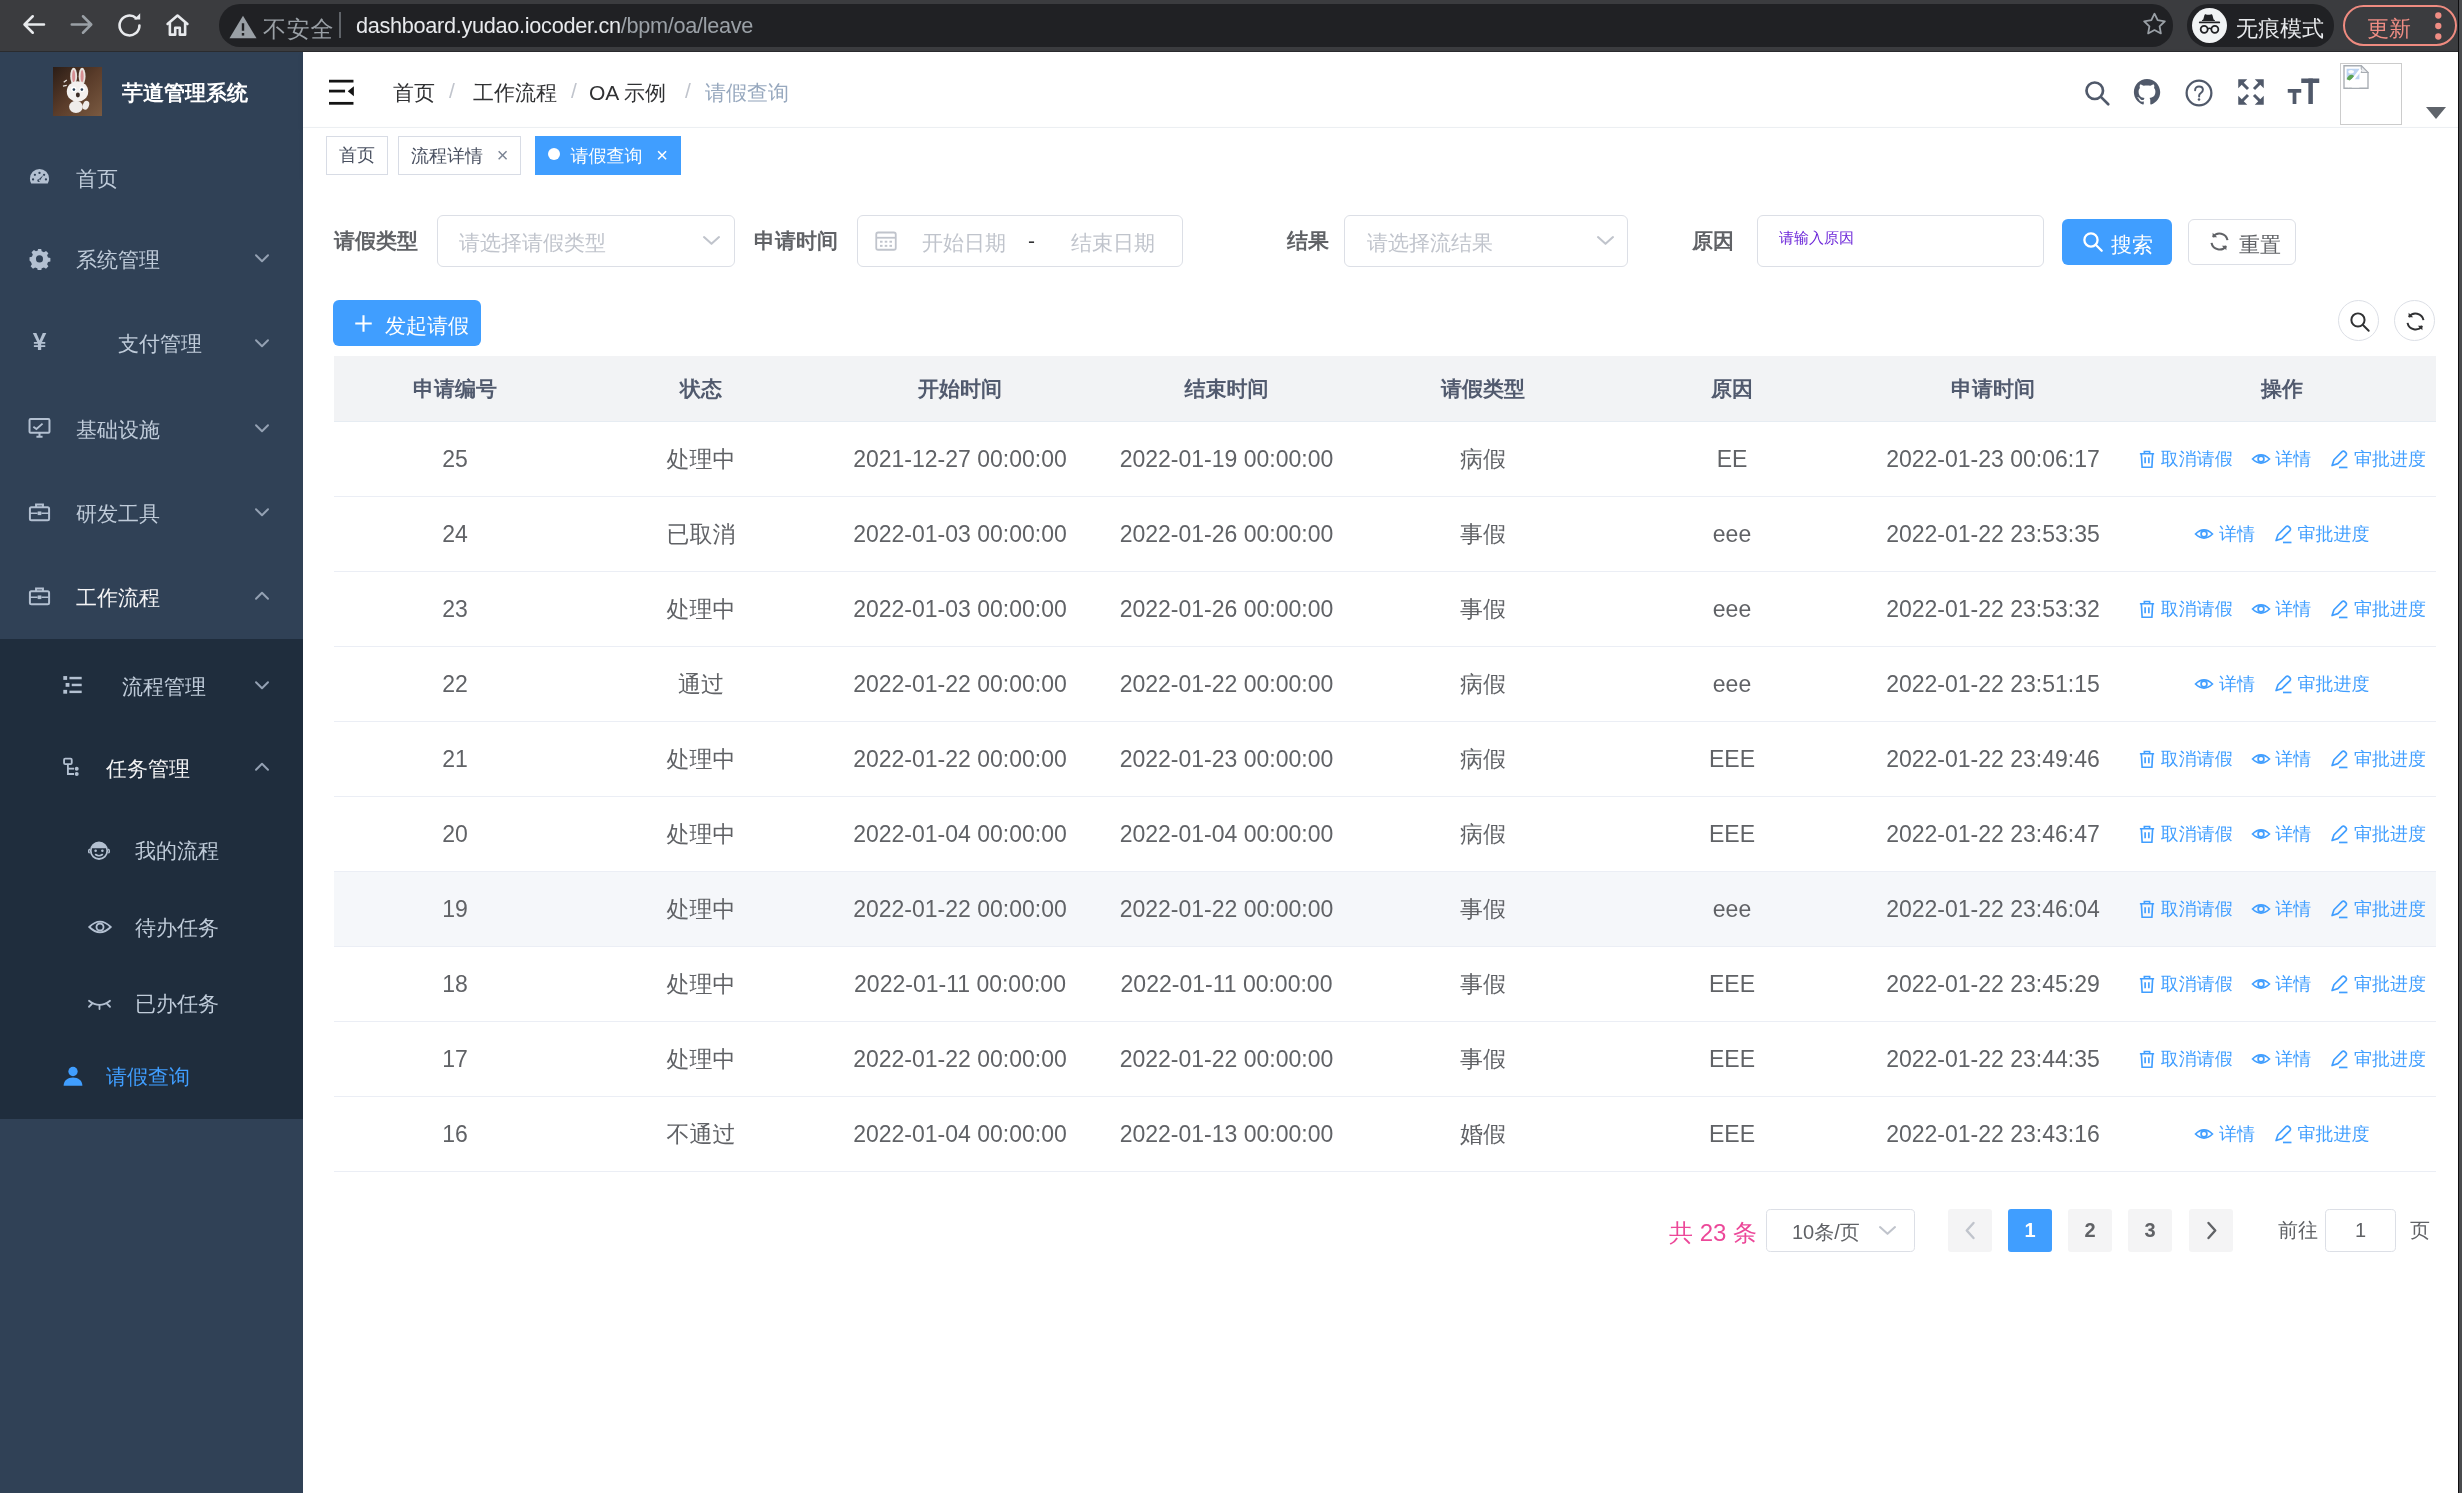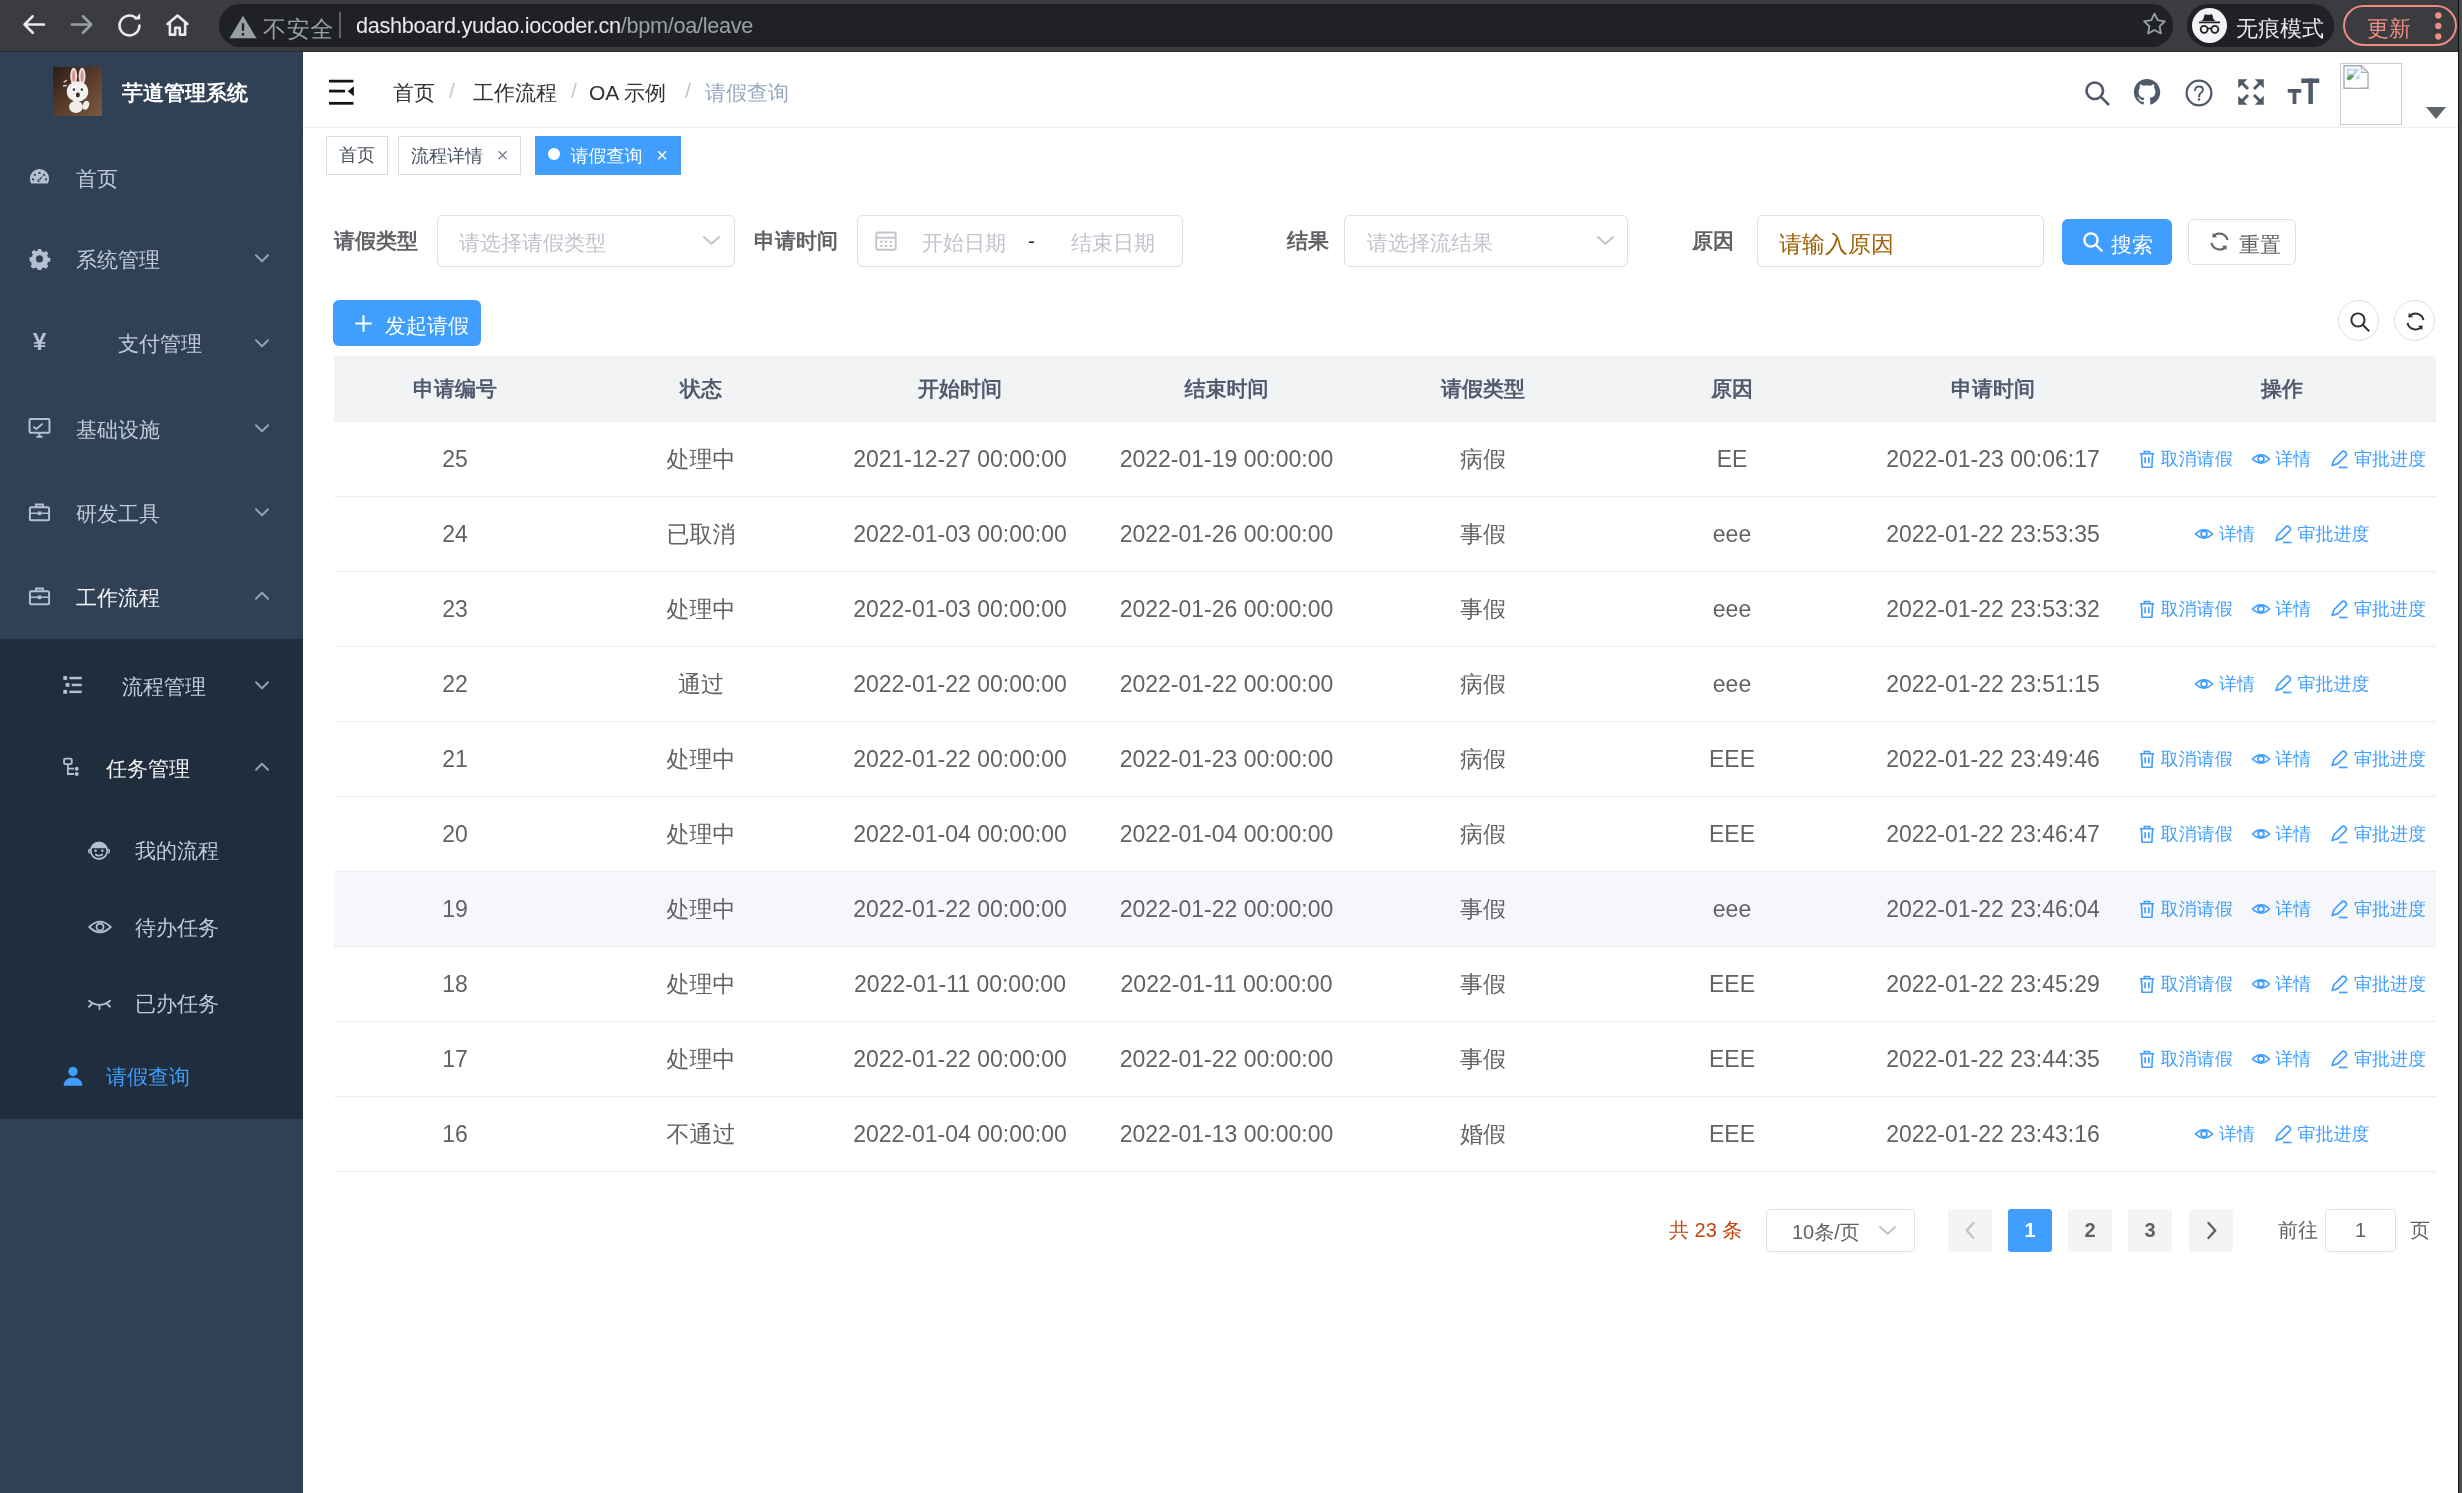--- a/index.html
+++ b/index.html
@@ -347,21 +347,21 @@
     <div class="abs" style="left:1287px;top:227px;font-size:21px;font-weight:bold;color:#606266;">结果</div>
     <div class="abs" style="left:1344px;top:215px;width:284px;height:52px;border:1.5px solid #dcdfe6;border-radius:6px;"></div>
     <div class="abs" style="left:1367px;top:229px;font-size:21px;color:#c0c4cc;">请选择流结果</div>
     <div class="abs" style="left:1595px;top:234px;">
       <svg width="21" height="13.7" viewBox="0 0 28 18" style="">
         <path d="M4 4l10 9 10-9" fill="none" stroke="#c0c4cc" stroke-width="2.8" stroke-linecap="round" stroke-linejoin="round"></path>
       </svg>
     </div>
     <div class="abs" style="left:1692px;top:227px;font-size:21px;font-weight:bold;color:#606266;">原因</div>
     <div class="abs" style="left:1757px;top:215px;width:287px;height:52px;border:1.5px solid #dcdfe6;border-radius:6px;"></div>
-    <div class="abs" style="left:1779px;top:229px;font-size:23px;color:#a16207;">请输入原因</div>
+    <div class="abs" style="left:1779px;top:229px;font-size:15px;color:#6d28d9;">请输入原因</div>
     <div class="abs" style="left:2062px;top:219px;width:110px;height:46px;background:#409eff;border-radius:6px;"></div>
     <div class="abs" style="left:2081px;top:230px;">
       <svg width="23" height="23" viewBox="0 0 30 30" style="">
         <circle cx="13" cy="13" r="8.6" fill="none" stroke="#fff" stroke-width="3.0"></circle>
         <path d="M19.5 19.5L27 27" stroke="#fff" stroke-width="3.0" stroke-linecap="round"></path>
       </svg>
     </div>
     <div class="abs" style="left:2111px;top:231px;font-size:21px;color:#fff;">搜索</div>
     <div class="abs" style="left:2188px;top:219px;width:108px;height:46px;background:#fff;border:1.5px solid #dcdfe6;border-radius:6px;"></div>
     <div class="abs" style="left:2208px;top:230px;">
@@ -707,21 +707,21 @@
           <span style="display:inline-flex;align-items:center;margin:0 9px;">
             <svg width="20" height="20" viewBox="0 0 26 26" style="">
               <path d="M4 21.5L6.5 14 17 3.5a2.4 2.4 0 0 1 3.4 0l1.6 1.6a2.4 2.4 0 0 1 0 3.4L11.5 19 4 21.5z" fill="none" stroke="#409eff" stroke-width="2.2" stroke-linejoin="round"></path>
               <path d="M13 24h11" stroke="#409eff" stroke-width="2.2"></path>
             </svg>
             <span style="margin-left:4.6px;">审批进度</span>
           </span>
         </div>
       </div>
     </div>
-    <div class="abs" style="left:1669px;top:1217px;font-size:20px;color:#c2410c;">共 23 条</div>
+    <div class="abs" style="left:1669px;top:1217px;font-size:24px;color:#ec4899;">共 23 条</div>
     <div class="abs" style="left:1766px;top:1209px;width:149px;height:43px;border:1.5px solid #dcdfe6;border-radius:4.6px;"></div>
     <div class="abs" style="left:1792px;top:1219px;font-size:20px;color:#606266;">10条/页</div>
     <div class="abs" style="left:1877px;top:1224px;">
       <svg width="21" height="13.7" viewBox="0 0 28 18" style="">
         <path d="M4 4l10 9 10-9" fill="none" stroke="#c0c4cc" stroke-width="2.8" stroke-linecap="round" stroke-linejoin="round"></path>
       </svg>
     </div>
     <div class="abs" style="left:1948px;top:1209px;width:44px;height:43px;background:#f4f4f5;border-radius:3px;display:flex;align-items:center;justify-content:center;font-size:20px;font-weight:bold;color:#c0c4cc;">
       <svg width="15" height="21" viewBox="0 0 20 28" style="">
         <path d="M14 4L5 14l9 10" fill="none" stroke="#c0c4cc" stroke-width="3.2" stroke-linecap="round" stroke-linejoin="round"></path>

